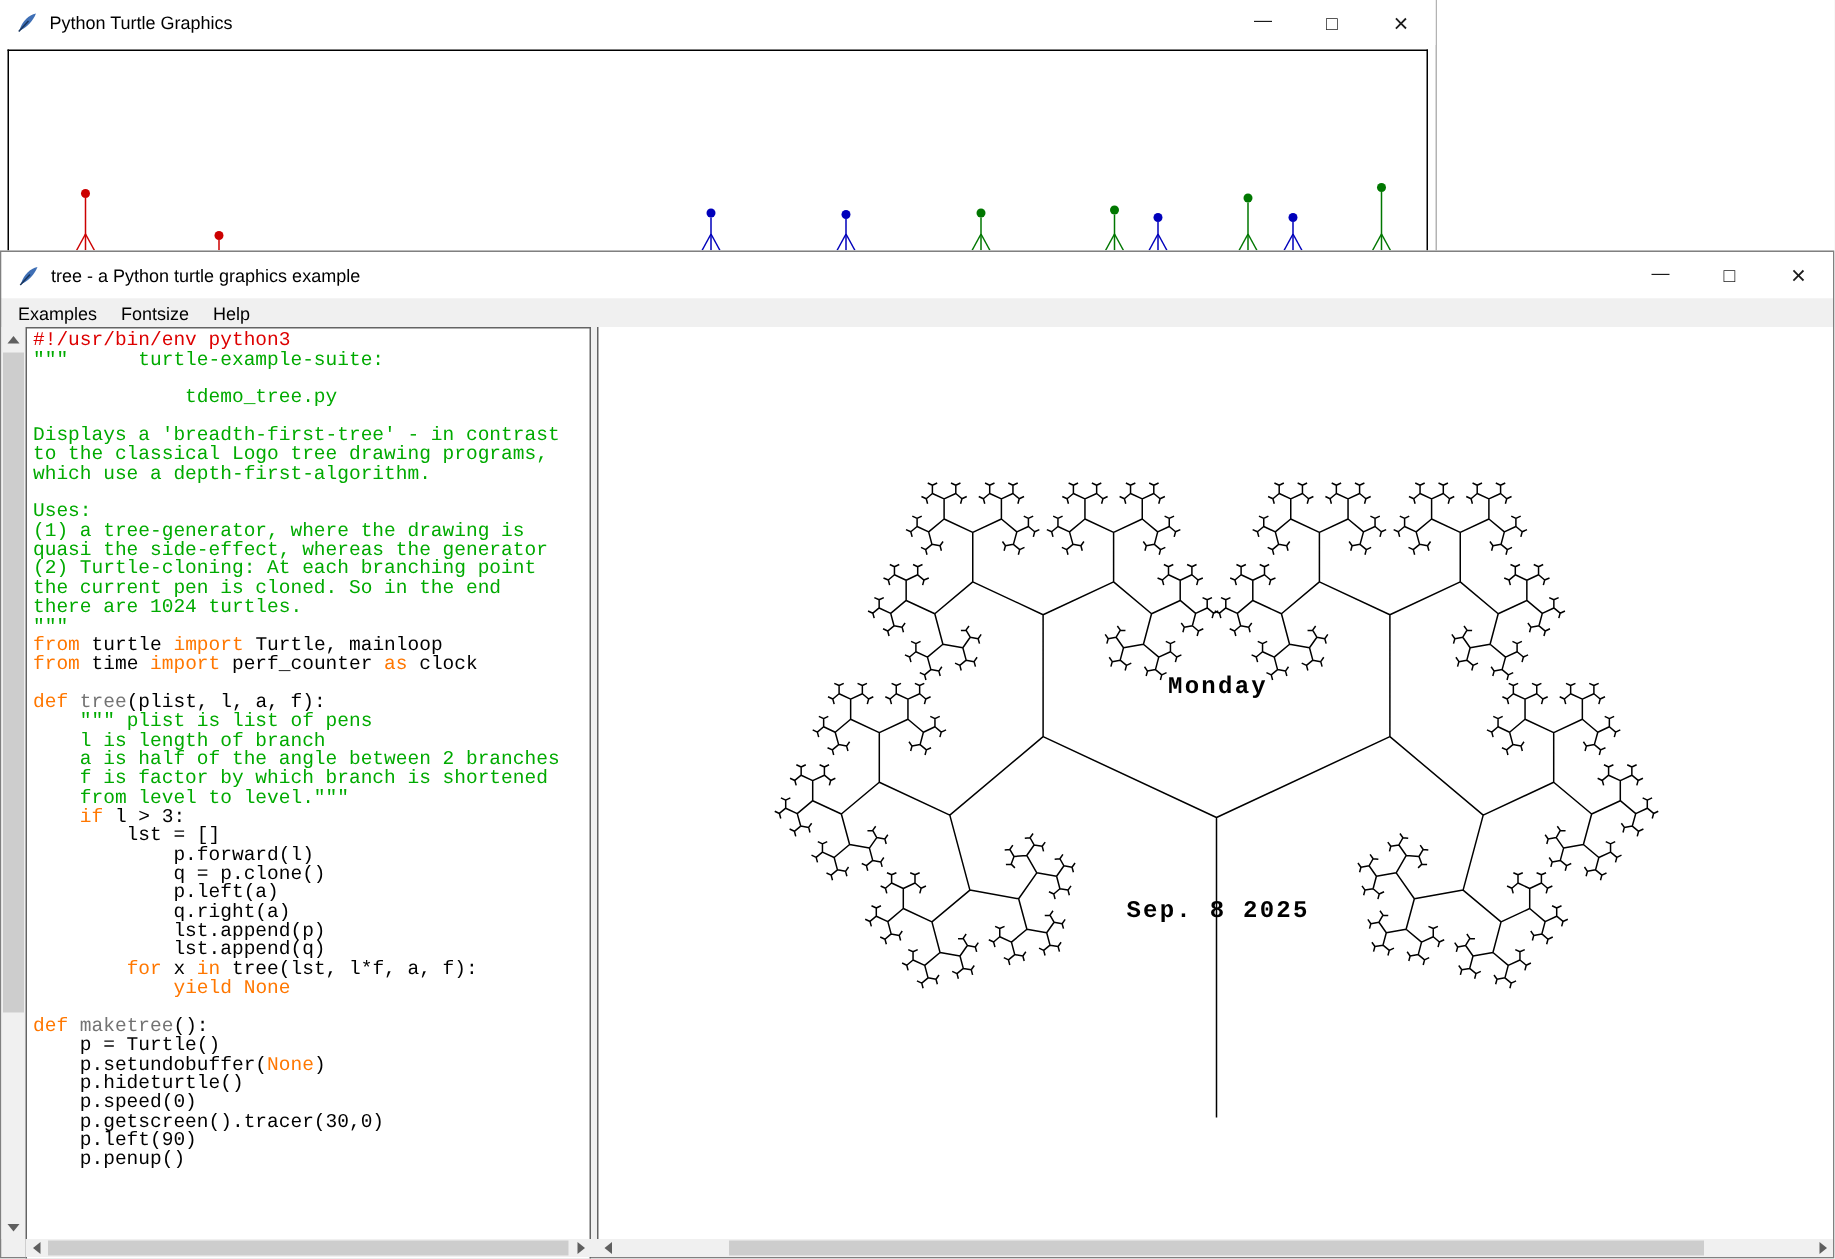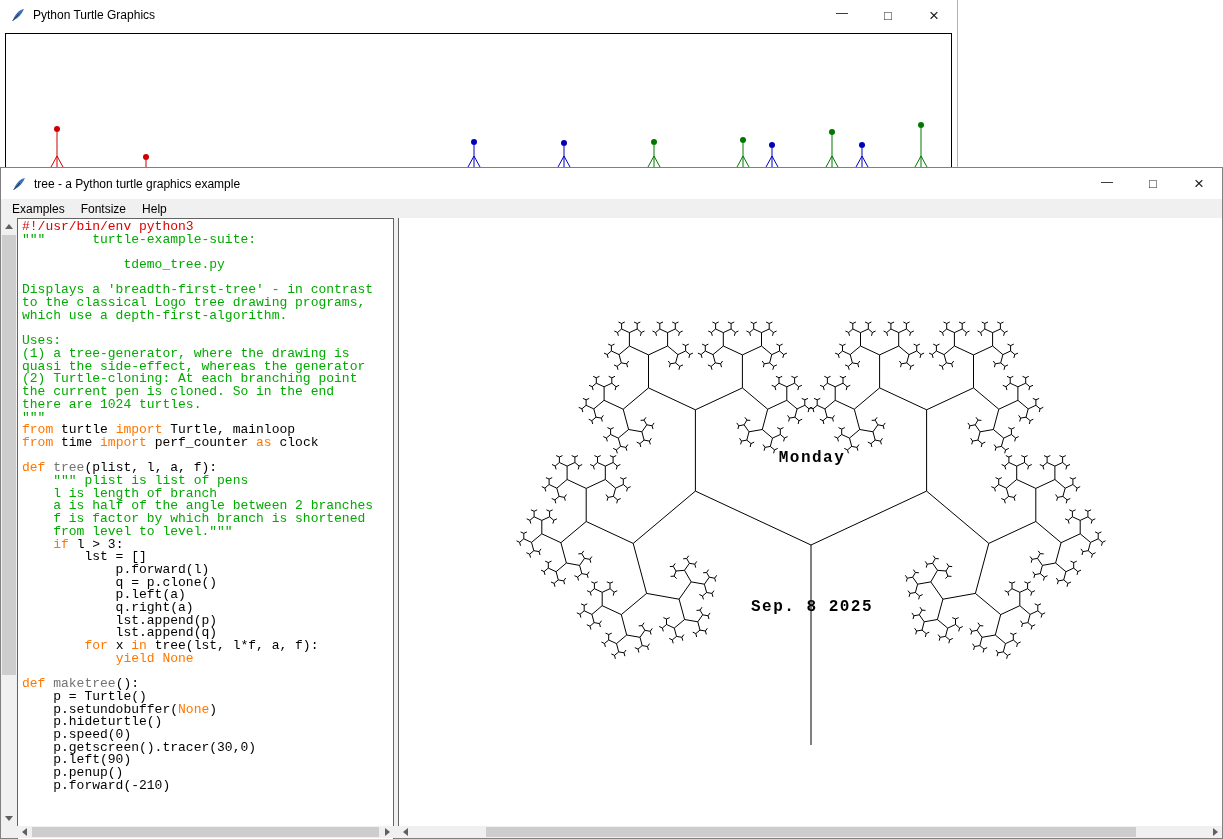--- a/index.html
+++ b/index.html
@@ -235,21 +235,20 @@
         <div class="code-line"><span class="tok-p">            </span><span class="tok-k">yield</span><span class="tok-p"> </span><span class="tok-k">None</span></div>
         <div class="code-line"></div>
         <div class="code-line"><span class="tok-k">def</span><span class="tok-p"> </span><span class="tok-d">maketree</span><span class="tok-p">():</span></div>
         <div class="code-line"><span class="tok-p">    p = Turtle()</span></div>
         <div class="code-line"><span class="tok-p">    p.setundobuffer(</span><span class="tok-k">None</span><span class="tok-p">)</span></div>
         <div class="code-line"><span class="tok-p">    p.hideturtle()</span></div>
         <div class="code-line"><span class="tok-p">    p.speed(0)</span></div>
         <div class="code-line"><span class="tok-p">    p.getscreen().tracer(30,0)</span></div>
         <div class="code-line"><span class="tok-p">    p.left(90)</span></div>
         <div class="code-line"><span class="tok-p">    p.penup()</span></div>
-        <div class="code-line"><span class="tok-p">    p.forward(-210)</span></div>
       </div>
 
     <div id="pane-sash"></div>
 
     <div id="drawing-pane">
       <svg id="tree-svg" width="824" height="608">
         <path id="tree-path" fill="none" stroke-width="1" d="M412.0 527.0L412.0 327.0M412.0 327.0L296.4 273.1M296.4 273.1L234.2 325.4M234.2 325.4L247.6 375.4M247.6 375.4L280.1 381.2M280.1 381.2L292.2 363.9M292.2 363.9L285.5 352.3M285.5 352.3L277.0 353.0M277.0 353.0L275.1 358.1M275.1 358.1L277.6 360.6M275.1 358.1L271.6 358.4M277.0 353.0L274.2 348.3M274.2 348.3L270.8 348.6M274.2 348.3L276.2 345.4M285.5 352.3L290.4 345.3M290.4 345.3L287.7 340.5M287.7 340.5L284.2 340.8M287.7 340.5L289.7 337.7M290.4 345.3L295.8 346.2M295.8 346.2L297.8 343.4M295.8 346.2L296.7 349.6M292.2 363.9L305.4 366.2M305.4 366.2L310.3 359.2M310.3 359.2L307.6 354.5M307.6 354.5L304.1 354.8M307.6 354.5L309.6 351.6M310.3 359.2L315.7 360.2M315.7 360.2L317.7 357.3M315.7 360.2L316.6 363.5M305.4 366.2L307.6 374.5M307.6 374.5L313.0 375.4M313.0 375.4L315.0 372.6M313.0 375.4L313.9 378.8M307.6 374.5L303.5 378.0M303.5 378.0L304.4 381.4M303.5 378.0L300.3 376.5M280.1 381.2L285.6 401.5M285.6 401.5L298.8 403.8M298.8 403.8L303.7 396.8M303.7 396.8L301.0 392.1M301.0 392.1L297.5 392.4M301.0 392.1L303.0 389.2M303.7 396.8L309.1 397.8M309.1 397.8L311.1 394.9M309.1 397.8L310.0 401.1M298.8 403.8L301.0 412.1M301.0 412.1L306.4 413.0M306.4 413.0L308.4 410.2M306.4 413.0L307.3 416.4M301.0 412.1L296.8 415.6M296.8 415.6L297.7 419.0M296.8 415.6L293.7 414.1M285.6 401.5L275.3 410.1M275.3 410.1L277.5 418.4M277.5 418.4L282.9 419.3M282.9 419.3L284.9 416.5M282.9 419.3L283.8 422.7M277.5 418.4L273.3 421.9M273.3 421.9L274.2 425.3M273.3 421.9L270.2 420.4M275.3 410.1L267.5 406.5M267.5 406.5L263.4 410.0M263.4 410.0L264.3 413.4M263.4 410.0L260.2 408.5M267.5 406.5L267.5 401.0M267.5 401.0L264.4 399.6M267.5 401.0L270.7 399.6M247.6 375.4L222.3 396.6M222.3 396.6L227.7 417.0M227.7 417.0L241.0 419.3M241.0 419.3L245.9 412.3M245.9 412.3L243.1 407.6M243.1 407.6L239.7 407.9M243.1 407.6L245.1 404.7M245.9 412.3L251.2 413.3M251.2 413.3L253.2 410.4M251.2 413.3L252.1 416.6M241.0 419.3L243.2 427.6M243.2 427.6L248.5 428.5M248.5 428.5L250.5 425.7M248.5 428.5L249.4 431.9M243.2 427.6L239.0 431.1M239.0 431.1L239.9 434.5M239.0 431.1L235.8 429.6M227.7 417.0L217.5 425.6M217.5 425.6L219.7 433.9M219.7 433.9L225.0 434.8M225.0 434.8L227.0 432.0M225.0 434.8L225.9 438.2M219.7 433.9L215.5 437.4M215.5 437.4L216.4 440.8M215.5 437.4L212.3 435.9M217.5 425.6L209.7 422.0M209.7 422.0L205.5 425.5M205.5 425.5L206.4 428.9M205.5 425.5L202.4 424.0M209.7 422.0L209.7 416.5M209.7 416.5L206.5 415.1M209.7 416.5L212.8 415.1M222.3 396.6L203.2 387.7M203.2 387.7L192.9 396.4M192.9 396.4L195.1 404.6M195.1 404.6L200.5 405.6M200.5 405.6L202.5 402.7M200.5 405.6L201.4 409.0M195.1 404.6L191.0 408.2M191.0 408.2L191.9 411.5M191.0 408.2L187.8 406.7M192.9 396.4L185.2 392.8M185.2 392.8L181.0 396.3M181.0 396.3L181.9 399.6M181.0 396.3L177.8 394.8M185.2 392.8L185.2 387.3M185.2 387.3L182.0 385.8M185.2 387.3L188.3 385.8M203.2 387.7L203.2 374.3M203.2 374.3L195.4 370.7M195.4 370.7L191.3 374.2M191.3 374.2L192.2 377.6M191.3 374.2L188.1 372.7M195.4 370.7L195.4 365.2M195.4 365.2L192.3 363.8M195.4 365.2L198.6 363.8M203.2 374.3L211.0 370.7M211.0 370.7L211.0 365.2M211.0 365.2L207.8 363.8M211.0 365.2L214.1 363.8M211.0 370.7L215.1 374.2M215.1 374.2L218.3 372.7M215.1 374.2L214.2 377.6M234.2 325.4L187.2 303.5M187.2 303.5L161.9 324.7M161.9 324.7L167.4 345.0M167.4 345.0L180.6 347.4M180.6 347.4L185.5 340.4M185.5 340.4L182.8 335.6M182.8 335.6L179.3 335.9M182.8 335.6L184.8 332.8M185.5 340.4L190.9 341.3M190.9 341.3L192.9 338.5M190.9 341.3L191.8 344.7M180.6 347.4L182.8 355.6M182.8 355.6L188.2 356.6M188.2 356.6L190.2 353.7M188.2 356.6L189.1 359.9M182.8 355.6L178.6 359.1M178.6 359.1L179.5 362.5M178.6 359.1L175.5 357.7M167.4 345.0L157.1 353.7M157.1 353.7L159.3 361.9M159.3 361.9L164.7 362.9M164.7 362.9L166.7 360.0M164.7 362.9L165.6 366.2M159.3 361.9L155.1 365.4M155.1 365.4L156.0 368.8M155.1 365.4L152.0 364.0M157.1 353.7L149.3 350.1M149.3 350.1L145.1 353.6M145.1 353.6L146.0 356.9M145.1 353.6L142.0 352.1M149.3 350.1L149.3 344.6M149.3 344.6L146.2 343.1M149.3 344.6L152.5 343.1M161.9 324.7L142.8 315.8M142.8 315.8L132.5 324.4M132.5 324.4L134.8 332.7M134.8 332.7L140.1 333.6M140.1 333.6L142.1 330.8M140.1 333.6L141.0 337.0M134.8 332.7L130.6 336.2M130.6 336.2L131.5 339.6M130.6 336.2L127.4 334.7M132.5 324.4L124.8 320.8M124.8 320.8L120.6 324.3M120.6 324.3L121.5 327.7M120.6 324.3L117.5 322.8M124.8 320.8L124.8 315.4M124.8 315.4L121.6 313.9M124.8 315.4L127.9 313.9M142.8 315.8L142.8 302.4M142.8 302.4L135.1 298.8M135.1 298.8L130.9 302.3M130.9 302.3L131.8 305.6M130.9 302.3L127.7 300.8M135.1 298.8L135.1 293.3M135.1 293.3L131.9 291.8M135.1 293.3L138.2 291.8M142.8 302.4L150.6 298.8M150.6 298.8L150.6 293.3M150.6 293.3L147.4 291.8M150.6 293.3L153.7 291.8M150.6 298.8L154.8 302.3M154.8 302.3L157.9 300.8M154.8 302.3L153.9 305.6M187.2 303.5L187.2 270.4M187.2 270.4L168.1 261.5M168.1 261.5L157.8 270.2M157.8 270.2L160.1 278.4M160.1 278.4L165.4 279.4M165.4 279.4L167.4 276.5M165.4 279.4L166.3 282.7M160.1 278.4L155.9 281.9M155.9 281.9L156.8 285.3M155.9 281.9L152.7 280.5M157.8 270.2L150.1 266.5M150.1 266.5L145.9 270.1M145.9 270.1L146.8 273.4M145.9 270.1L142.8 268.6M150.1 266.5L150.1 261.1M150.1 261.1L146.9 259.6M150.1 261.1L153.2 259.6M168.1 261.5L168.1 248.1M168.1 248.1L160.4 244.5M160.4 244.5L156.2 248.0M156.2 248.0L157.1 251.4M156.2 248.0L153.0 246.5M160.4 244.5L160.4 239.0M160.4 239.0L157.2 237.6M160.4 239.0L163.5 237.6M168.1 248.1L175.9 244.5M175.9 244.5L175.9 239.0M175.9 239.0L172.7 237.6M175.9 239.0L179.0 237.6M175.9 244.5L180.1 248.0M180.1 248.0L183.2 246.5M180.1 248.0L179.2 251.4M187.2 270.4L206.3 261.5M206.3 261.5L206.3 248.1M206.3 248.1L198.5 244.5M198.5 244.5L194.4 248.0M194.4 248.0L195.3 251.4M194.4 248.0L191.2 246.5M198.5 244.5L198.5 239.0M198.5 239.0L195.4 237.6M198.5 239.0L201.7 237.6M206.3 248.1L214.1 244.5M214.1 244.5L214.1 239.0M214.1 239.0L210.9 237.6M214.1 239.0L217.2 237.6M214.1 244.5L218.2 248.0M218.2 248.0L221.4 246.5M218.2 248.0L217.3 251.4M206.3 261.5L216.6 270.2M216.6 270.2L224.3 266.5M224.3 266.5L224.3 261.1M224.3 261.1L221.2 259.6M224.3 261.1L227.5 259.6M224.3 266.5L228.5 270.1M228.5 270.1L231.7 268.6M228.5 270.1L227.6 273.4M216.6 270.2L214.4 278.4M214.4 278.4L218.6 281.9M218.6 281.9L221.7 280.5M218.6 281.9L217.7 285.3M214.4 278.4L209.0 279.4M209.0 279.4L208.1 282.7M209.0 279.4L207.0 276.5M296.4 273.1L296.4 191.8M296.4 191.8L249.5 169.9M249.5 169.9L224.2 191.2M224.2 191.2L229.6 211.5M229.6 211.5L242.9 213.8M242.9 213.8L247.8 206.8M247.8 206.8L245.0 202.1M245.0 202.1L241.6 202.4M245.0 202.1L247.0 199.3M247.8 206.8L253.1 207.8M253.1 207.8L255.1 204.9M253.1 207.8L254.0 211.1M242.9 213.8L245.1 222.1M245.1 222.1L250.4 223.1M250.4 223.1L252.4 220.2M250.4 223.1L251.3 226.4M245.1 222.1L240.9 225.6M240.9 225.6L241.8 229.0M240.9 225.6L237.7 224.1M229.6 211.5L219.3 220.1M219.3 220.1L221.6 228.4M221.6 228.4L226.9 229.4M226.9 229.4L228.9 226.5M226.9 229.4L227.8 232.7M221.6 228.4L217.4 231.9M217.4 231.9L218.3 235.3M217.4 231.9L214.2 230.4M219.3 220.1L211.6 216.5M211.6 216.5L207.4 220.0M207.4 220.0L208.3 223.4M207.4 220.0L204.3 218.6M211.6 216.5L211.6 211.1M211.6 211.1L208.4 209.6M211.6 211.1L214.7 209.6M224.2 191.2L205.1 182.3M205.1 182.3L194.8 190.9M194.8 190.9L197.0 199.2M197.0 199.2L202.4 200.1M202.4 200.1L204.4 197.3M202.4 200.1L203.3 203.5M197.0 199.2L192.8 202.7M192.8 202.7L193.7 206.0M192.8 202.7L189.7 201.2M194.8 190.9L187.1 187.3M187.1 187.3L182.9 190.8M182.9 190.8L183.8 194.1M182.9 190.8L179.7 189.3M187.1 187.3L187.1 181.8M187.1 181.8L183.9 180.4M187.1 181.8L190.2 180.4M205.1 182.3L205.1 168.8M205.1 168.8L197.3 165.2M197.3 165.2L193.2 168.7M193.2 168.7L194.1 172.1M193.2 168.7L190.0 167.3M197.3 165.2L197.3 159.8M197.3 159.8L194.2 158.3M197.3 159.8L200.5 158.3M205.1 168.8L212.8 165.2M212.8 165.2L212.8 159.8M212.8 159.8L209.7 158.3M212.8 159.8L216.0 158.3M212.8 165.2L217.0 168.7M217.0 168.7L220.2 167.3M217.0 168.7L216.1 172.1M249.5 169.9L249.5 136.9M249.5 136.9L230.4 128.0M230.4 128.0L220.1 136.6M220.1 136.6L222.3 144.9M222.3 144.9L227.7 145.8M227.7 145.8L229.7 143.0M227.7 145.8L228.6 149.2M222.3 144.9L218.1 148.4M218.1 148.4L219.0 151.8M218.1 148.4L215.0 146.9M220.1 136.6L212.4 133.0M212.4 133.0L208.2 136.5M208.2 136.5L209.1 139.9M208.2 136.5L205.0 135.1M212.4 133.0L212.4 127.6M212.4 127.6L209.2 126.1M212.4 127.6L215.5 126.1M230.4 128.0L230.4 114.6M230.4 114.6L222.6 111.0M222.6 111.0L218.5 114.5M218.5 114.5L219.4 117.8M218.5 114.5L215.3 113.0M222.6 111.0L222.6 105.5M222.6 105.5L219.5 104.0M222.6 105.5L225.8 104.0M230.4 114.6L238.2 111.0M238.2 111.0L238.2 105.5M238.2 105.5L235.0 104.0M238.2 105.5L241.3 104.0M238.2 111.0L242.3 114.5M242.3 114.5L245.5 113.0M242.3 114.5L241.4 117.8M249.5 136.9L268.6 128.0M268.6 128.0L268.6 114.6M268.6 114.6L260.8 111.0M260.8 111.0L256.6 114.5M256.6 114.5L257.5 117.8M256.6 114.5L253.5 113.0M260.8 111.0L260.8 105.5M260.8 105.5L257.7 104.0M260.8 105.5L264.0 104.0M268.6 114.6L276.3 111.0M276.3 111.0L276.3 105.5M276.3 105.5L273.2 104.0M276.3 105.5L279.5 104.0M276.3 111.0L280.5 114.5M280.5 114.5L283.7 113.0M280.5 114.5L279.6 117.8M268.6 128.0L278.9 136.6M278.9 136.6L286.6 133.0M286.6 133.0L286.6 127.6M286.6 127.6L283.5 126.1M286.6 127.6L289.8 126.1M286.6 133.0L290.8 136.5M290.8 136.5L293.9 135.1M290.8 136.5L289.9 139.9M278.9 136.6L276.6 144.9M276.6 144.9L280.8 148.4M280.8 148.4L284.0 146.9M280.8 148.4L279.9 151.8M276.6 144.9L271.3 145.8M271.3 145.8L270.4 149.2M271.3 145.8L269.3 143.0M296.4 191.8L343.4 169.9M343.4 169.9L343.4 136.9M343.4 136.9L324.3 128.0M324.3 128.0L314.0 136.6M314.0 136.6L316.3 144.9M316.3 144.9L321.6 145.8M321.6 145.8L323.6 143.0M321.6 145.8L322.5 149.2M316.3 144.9L312.1 148.4M312.1 148.4L313.0 151.8M312.1 148.4L308.9 146.9M314.0 136.6L306.3 133.0M306.3 133.0L302.1 136.5M302.1 136.5L303.0 139.9M302.1 136.5L298.9 135.1M306.3 133.0L306.3 127.6M306.3 127.6L303.1 126.1M306.3 127.6L309.4 126.1M324.3 128.0L324.3 114.6M324.3 114.6L316.6 111.0M316.6 111.0L312.4 114.5M312.4 114.5L313.3 117.8M312.4 114.5L309.2 113.0M316.6 111.0L316.6 105.5M316.6 105.5L313.4 104.0M316.6 105.5L319.7 104.0M324.3 114.6L332.1 111.0M332.1 111.0L332.1 105.5M332.1 105.5L328.9 104.0M332.1 105.5L335.2 104.0M332.1 111.0L336.3 114.5M336.3 114.5L339.4 113.0M336.3 114.5L335.4 117.8M343.4 136.9L362.5 128.0M362.5 128.0L362.5 114.6M362.5 114.6L354.7 111.0M354.7 111.0L350.6 114.5M350.6 114.5L351.5 117.8M350.6 114.5L347.4 113.0M354.7 111.0L354.7 105.5M354.7 105.5L351.6 104.0M354.7 105.5L357.9 104.0M362.5 114.6L370.2 111.0M370.2 111.0L370.2 105.5M370.2 105.5L367.1 104.0M370.2 105.5L373.4 104.0M370.2 111.0L374.4 114.5M374.4 114.5L377.6 113.0M374.4 114.5L373.5 117.8M362.5 128.0L372.8 136.6M372.8 136.6L380.5 133.0M380.5 133.0L380.5 127.6M380.5 127.6L377.4 126.1M380.5 127.6L383.7 126.1M380.5 133.0L384.7 136.5M384.7 136.5L387.9 135.1M384.7 136.5L383.8 139.9M372.8 136.6L370.6 144.9M370.6 144.9L374.7 148.4M374.7 148.4L377.9 146.9M374.7 148.4L373.8 151.8M370.6 144.9L365.2 145.8M365.2 145.8L364.3 149.2M365.2 145.8L363.2 143.0M343.4 169.9L368.7 191.2M368.7 191.2L387.8 182.3M387.8 182.3L387.8 168.8M387.8 168.8L380.0 165.2M380.0 165.2L375.9 168.7M375.9 168.7L376.8 172.1M375.9 168.7L372.7 167.3M380.0 165.2L380.0 159.8M380.0 159.8L376.9 158.3M380.0 159.8L383.2 158.3M387.8 168.8L395.6 165.2M395.6 165.2L395.6 159.8M395.6 159.8L392.4 158.3M395.6 159.8L398.7 158.3M395.6 165.2L399.7 168.7M399.7 168.7L402.9 167.3M399.7 168.7L398.8 172.1M387.8 182.3L398.1 190.9M398.1 190.9L405.8 187.3M405.8 187.3L405.8 181.8M405.8 181.8L402.7 180.4M405.8 181.8L409.0 180.4M405.8 187.3L410.0 190.8M410.0 190.8L413.2 189.3M410.0 190.8L409.1 194.1M398.1 190.9L395.9 199.2M395.9 199.2L400.0 202.7M400.0 202.7L403.2 201.2M400.0 202.7L399.1 206.0M395.9 199.2L390.5 200.1M390.5 200.1L389.6 203.5M390.5 200.1L388.5 197.3M368.7 191.2L363.3 211.5M363.3 211.5L373.5 220.1M373.5 220.1L381.3 216.5M381.3 216.5L381.3 211.1M381.3 211.1L378.2 209.6M381.3 211.1L384.5 209.6M381.3 216.5L385.5 220.0M385.5 220.0L388.6 218.6M385.5 220.0L384.6 223.4M373.5 220.1L371.3 228.4M371.3 228.4L375.5 231.9M375.5 231.9L378.7 230.4M375.5 231.9L374.6 235.3M371.3 228.4L366.0 229.4M366.0 229.4L365.1 232.7M366.0 229.4L364.0 226.5M363.3 211.5L350.0 213.8M350.0 213.8L347.8 222.1M347.8 222.1L352.0 225.6M352.0 225.6L355.2 224.1M352.0 225.6L351.1 229.0M347.8 222.1L342.5 223.1M342.5 223.1L341.6 226.4M342.5 223.1L340.5 220.2M350.0 213.8L345.1 206.8M345.1 206.8L339.8 207.8M339.8 207.8L338.9 211.1M339.8 207.8L337.8 204.9M345.1 206.8L347.9 202.1M347.9 202.1L345.9 199.3M347.9 202.1L351.3 202.4M412.0 327.0L527.6 273.1M527.6 273.1L527.6 191.8M527.6 191.8L480.6 169.9M480.6 169.9L455.3 191.2M455.3 191.2L460.7 211.5M460.7 211.5L474.0 213.8M474.0 213.8L478.9 206.8M478.9 206.8L476.1 202.1M476.1 202.1L472.7 202.4M476.1 202.1L478.1 199.3M478.9 206.8L484.2 207.8M484.2 207.8L486.2 204.9M484.2 207.8L485.1 211.1M474.0 213.8L476.2 222.1M476.2 222.1L481.5 223.1M481.5 223.1L483.5 220.2M481.5 223.1L482.4 226.4M476.2 222.1L472.0 225.6M472.0 225.6L472.9 229.0M472.0 225.6L468.8 224.1M460.7 211.5L450.5 220.1M450.5 220.1L452.7 228.4M452.7 228.4L458.0 229.4M458.0 229.4L460.0 226.5M458.0 229.4L458.9 232.7M452.7 228.4L448.5 231.9M448.5 231.9L449.4 235.3M448.5 231.9L445.3 230.4M450.5 220.1L442.7 216.5M442.7 216.5L438.5 220.0M438.5 220.0L439.4 223.4M438.5 220.0L435.4 218.6M442.7 216.5L442.7 211.1M442.7 211.1L439.5 209.6M442.7 211.1L445.8 209.6M455.3 191.2L436.2 182.3M436.2 182.3L425.9 190.9M425.9 190.9L428.1 199.2M428.1 199.2L433.5 200.1M433.5 200.1L435.5 197.3M433.5 200.1L434.4 203.5M428.1 199.2L424.0 202.7M424.0 202.7L424.9 206.0M424.0 202.7L420.8 201.2M425.9 190.9L418.2 187.3M418.2 187.3L414.0 190.8M414.0 190.8L414.9 194.1M414.0 190.8L410.8 189.3M418.2 187.3L418.2 181.8M418.2 181.8L415.0 180.4M418.2 181.8L421.3 180.4M436.2 182.3L436.2 168.8M436.2 168.8L428.4 165.2M428.4 165.2L424.3 168.7M424.3 168.7L425.2 172.1M424.3 168.7L421.1 167.3M428.4 165.2L428.4 159.8M428.4 159.8L425.3 158.3M428.4 159.8L431.6 158.3M436.2 168.8L444.0 165.2M444.0 165.2L444.0 159.8M444.0 159.8L440.8 158.3M444.0 159.8L447.1 158.3M444.0 165.2L448.1 168.7M448.1 168.7L451.3 167.3M448.1 168.7L447.2 172.1M480.6 169.9L480.6 136.9M480.6 136.9L461.5 128.0M461.5 128.0L451.2 136.6M451.2 136.6L453.4 144.9M453.4 144.9L458.8 145.8M458.8 145.8L460.8 143.0M458.8 145.8L459.7 149.2M453.4 144.9L449.3 148.4M449.3 148.4L450.2 151.8M449.3 148.4L446.1 146.9M451.2 136.6L443.5 133.0M443.5 133.0L439.3 136.5M439.3 136.5L440.2 139.9M439.3 136.5L436.1 135.1M443.5 133.0L443.5 127.6M443.5 127.6L440.3 126.1M443.5 127.6L446.6 126.1M461.5 128.0L461.5 114.6M461.5 114.6L453.8 111.0M453.8 111.0L449.6 114.5M449.6 114.5L450.5 117.8M449.6 114.5L446.4 113.0M453.8 111.0L453.8 105.5M453.8 105.5L450.6 104.0M453.8 105.5L456.9 104.0M461.5 114.6L469.3 111.0M469.3 111.0L469.3 105.5M469.3 105.5L466.1 104.0M469.3 105.5L472.4 104.0M469.3 111.0L473.4 114.5M473.4 114.5L476.6 113.0M473.4 114.5L472.5 117.8M480.6 136.9L499.7 128.0M499.7 128.0L499.7 114.6M499.7 114.6L491.9 111.0M491.9 111.0L487.7 114.5M487.7 114.5L488.6 117.8M487.7 114.5L484.6 113.0M491.9 111.0L491.9 105.5M491.9 105.5L488.8 104.0M491.9 105.5L495.1 104.0M499.7 114.6L507.4 111.0M507.4 111.0L507.4 105.5M507.4 105.5L504.3 104.0M507.4 105.5L510.6 104.0M507.4 111.0L511.6 114.5M511.6 114.5L514.8 113.0M511.6 114.5L510.7 117.8M499.7 128.0L510.0 136.6M510.0 136.6L517.7 133.0M517.7 133.0L517.7 127.6M517.7 127.6L514.6 126.1M517.7 127.6L520.9 126.1M517.7 133.0L521.9 136.5M521.9 136.5L525.1 135.1M521.9 136.5L521.0 139.9M510.0 136.6L507.7 144.9M507.7 144.9L511.9 148.4M511.9 148.4L515.1 146.9M511.9 148.4L511.0 151.8M507.7 144.9L502.4 145.8M502.4 145.8L501.5 149.2M502.4 145.8L500.4 143.0M527.6 191.8L574.5 169.9M574.5 169.9L574.5 136.9M574.5 136.9L555.4 128.0M555.4 128.0L545.1 136.6M545.1 136.6L547.4 144.9M547.4 144.9L552.7 145.8M552.7 145.8L554.7 143.0M552.7 145.8L553.6 149.2M547.4 144.9L543.2 148.4M543.2 148.4L544.1 151.8M543.2 148.4L540.0 146.9M545.1 136.6L537.4 133.0M537.4 133.0L533.2 136.5M533.2 136.5L534.1 139.9M533.2 136.5L530.1 135.1M537.4 133.0L537.4 127.6M537.4 127.6L534.2 126.1M537.4 127.6L540.5 126.1M555.4 128.0L555.4 114.6M555.4 114.6L547.7 111.0M547.7 111.0L543.5 114.5M543.5 114.5L544.4 117.8M543.5 114.5L540.3 113.0M547.7 111.0L547.7 105.5M547.7 105.5L544.5 104.0M547.7 105.5L550.8 104.0M555.4 114.6L563.2 111.0M563.2 111.0L563.2 105.5M563.2 105.5L560.0 104.0M563.2 105.5L566.3 104.0M563.2 111.0L567.4 114.5M567.4 114.5L570.5 113.0M567.4 114.5L566.5 117.8M574.5 136.9L593.6 128.0M593.6 128.0L593.6 114.6M593.6 114.6L585.8 111.0M585.8 111.0L581.7 114.5M581.7 114.5L582.6 117.8M581.7 114.5L578.5 113.0M585.8 111.0L585.8 105.5M585.8 105.5L582.7 104.0M585.8 105.5L589.0 104.0M593.6 114.6L601.4 111.0M601.4 111.0L601.4 105.5M601.4 105.5L598.2 104.0M601.4 105.5L604.5 104.0M601.4 111.0L605.5 114.5M605.5 114.5L608.7 113.0M605.5 114.5L604.6 117.8M593.6 128.0L603.9 136.6M603.9 136.6L611.6 133.0M611.6 133.0L611.6 127.6M611.6 127.6L608.5 126.1M611.6 127.6L614.8 126.1M611.6 133.0L615.8 136.5M615.8 136.5L619.0 135.1M615.8 136.5L614.9 139.9M603.9 136.6L601.7 144.9M601.7 144.9L605.9 148.4M605.9 148.4L609.0 146.9M605.9 148.4L605.0 151.8M601.7 144.9L596.3 145.8M596.3 145.8L595.4 149.2M596.3 145.8L594.3 143.0M574.5 169.9L599.8 191.2M599.8 191.2L618.9 182.3M618.9 182.3L618.9 168.8M618.9 168.8L611.2 165.2M611.2 165.2L607.0 168.7M607.0 168.7L607.9 172.1M607.0 168.7L603.8 167.3M611.2 165.2L611.2 159.8M611.2 159.8L608.0 158.3M611.2 159.8L614.3 158.3M618.9 168.8L626.7 165.2M626.7 165.2L626.7 159.8M626.7 159.8L623.5 158.3M626.7 159.8L629.8 158.3M626.7 165.2L630.8 168.7M630.8 168.7L634.0 167.3M630.8 168.7L629.9 172.1M618.9 182.3L629.2 190.9M629.2 190.9L636.9 187.3M636.9 187.3L636.9 181.8M636.9 181.8L633.8 180.4M636.9 181.8L640.1 180.4M636.9 187.3L641.1 190.8M641.1 190.8L644.3 189.3M641.1 190.8L640.2 194.1M629.2 190.9L627.0 199.2M627.0 199.2L631.2 202.7M631.2 202.7L634.3 201.2M631.2 202.7L630.3 206.0M627.0 199.2L621.6 200.1M621.6 200.1L620.7 203.5M621.6 200.1L619.6 197.3M599.8 191.2L594.4 211.5M594.4 211.5L604.7 220.1M604.7 220.1L612.4 216.5M612.4 216.5L612.4 211.1M612.4 211.1L609.3 209.6M612.4 211.1L615.6 209.6M612.4 216.5L616.6 220.0M616.6 220.0L619.7 218.6M616.6 220.0L615.7 223.4M604.7 220.1L602.4 228.4M602.4 228.4L606.6 231.9M606.6 231.9L609.8 230.4M606.6 231.9L605.7 235.3M602.4 228.4L597.1 229.4M597.1 229.4L596.2 232.7M597.1 229.4L595.1 226.5M594.4 211.5L581.1 213.8M581.1 213.8L578.9 222.1M578.9 222.1L583.1 225.6M583.1 225.6L586.3 224.1M583.1 225.6L582.2 229.0M578.9 222.1L573.6 223.1M573.6 223.1L572.7 226.4M573.6 223.1L571.6 220.2M581.1 213.8L576.2 206.8M576.2 206.8L570.9 207.8M570.9 207.8L570.0 211.1M570.9 207.8L568.9 204.9M576.2 206.8L579.0 202.1M579.0 202.1L577.0 199.3M579.0 202.1L582.4 202.4M527.6 273.1L589.8 325.4M589.8 325.4L636.8 303.5M636.8 303.5L636.8 270.4M636.8 270.4L617.7 261.5M617.7 261.5L607.4 270.2M607.4 270.2L609.6 278.4M609.6 278.4L615.0 279.4M615.0 279.4L617.0 276.5M615.0 279.4L615.9 282.7M609.6 278.4L605.4 281.9M605.4 281.9L606.3 285.3M605.4 281.9L602.3 280.5M607.4 270.2L599.7 266.5M599.7 266.5L595.5 270.1M595.5 270.1L596.4 273.4M595.5 270.1L592.3 268.6M599.7 266.5L599.7 261.1M599.7 261.1L596.5 259.6M599.7 261.1L602.8 259.6M617.7 261.5L617.7 248.1M617.7 248.1L609.9 244.5M609.9 244.5L605.8 248.0M605.8 248.0L606.7 251.4M605.8 248.0L602.6 246.5M609.9 244.5L609.9 239.0M609.9 239.0L606.8 237.6M609.9 239.0L613.1 237.6M617.7 248.1L625.5 244.5M625.5 244.5L625.5 239.0M625.5 239.0L622.3 237.6M625.5 239.0L628.6 237.6M625.5 244.5L629.6 248.0M629.6 248.0L632.8 246.5M629.6 248.0L628.7 251.4M636.8 270.4L655.9 261.5M655.9 261.5L655.9 248.1M655.9 248.1L648.1 244.5M648.1 244.5L643.9 248.0M643.9 248.0L644.8 251.4M643.9 248.0L640.8 246.5M648.1 244.5L648.1 239.0M648.1 239.0L645.0 237.6M648.1 239.0L651.3 237.6M655.9 248.1L663.6 244.5M663.6 244.5L663.6 239.0M663.6 239.0L660.5 237.6M663.6 239.0L666.8 237.6M663.6 244.5L667.8 248.0M667.8 248.0L671.0 246.5M667.8 248.0L666.9 251.4M655.9 261.5L666.2 270.2M666.2 270.2L673.9 266.5M673.9 266.5L673.9 261.1M673.9 261.1L670.8 259.6M673.9 261.1L677.1 259.6M673.9 266.5L678.1 270.1M678.1 270.1L681.2 268.6M678.1 270.1L677.2 273.4M666.2 270.2L663.9 278.4M663.9 278.4L668.1 281.9M668.1 281.9L671.3 280.5M668.1 281.9L667.2 285.3M663.9 278.4L658.6 279.4M658.6 279.4L657.7 282.7M658.6 279.4L656.6 276.5M636.8 303.5L662.1 324.7M662.1 324.7L681.2 315.8M681.2 315.8L681.2 302.4M681.2 302.4L673.4 298.8M673.4 298.8L669.2 302.3M669.2 302.3L670.1 305.6M669.2 302.3L666.1 300.8M673.4 298.8L673.4 293.3M673.4 293.3L670.3 291.8M673.4 293.3L676.6 291.8M681.2 302.4L688.9 298.8M688.9 298.8L688.9 293.3M688.9 293.3L685.8 291.8M688.9 293.3L692.1 291.8M688.9 298.8L693.1 302.3M693.1 302.3L696.3 300.8M693.1 302.3L692.2 305.6M681.2 315.8L691.5 324.4M691.5 324.4L699.2 320.8M699.2 320.8L699.2 315.4M699.2 315.4L696.1 313.9M699.2 315.4L702.4 313.9M699.2 320.8L703.4 324.3M703.4 324.3L706.5 322.8M703.4 324.3L702.5 327.7M691.5 324.4L689.2 332.7M689.2 332.7L693.4 336.2M693.4 336.2L696.6 334.7M693.4 336.2L692.5 339.6M689.2 332.7L683.9 333.6M683.9 333.6L683.0 337.0M683.9 333.6L681.9 330.8M662.1 324.7L656.6 345.0M656.6 345.0L666.9 353.7M666.9 353.7L674.7 350.1M674.7 350.1L674.7 344.6M674.7 344.6L671.5 343.1M674.7 344.6L677.8 343.1M674.7 350.1L678.9 353.6M678.9 353.6L682.0 352.1M678.9 353.6L678.0 356.9M666.9 353.7L664.7 361.9M664.7 361.9L668.9 365.4M668.9 365.4L672.0 364.0M668.9 365.4L668.0 368.8M664.7 361.9L659.3 362.9M659.3 362.9L658.4 366.2M659.3 362.9L657.3 360.0M656.6 345.0L643.4 347.4M643.4 347.4L641.2 355.6M641.2 355.6L645.4 359.1M645.4 359.1L648.5 357.7M645.4 359.1L644.5 362.5M641.2 355.6L635.8 356.6M635.8 356.6L634.9 359.9M635.8 356.6L633.8 353.7M643.4 347.4L638.5 340.4M638.5 340.4L633.1 341.3M633.1 341.3L632.2 344.7M633.1 341.3L631.1 338.5M638.5 340.4L641.2 335.6M641.2 335.6L639.2 332.8M641.2 335.6L644.7 335.9M589.8 325.4L576.4 375.4M576.4 375.4L601.7 396.6M601.7 396.6L620.8 387.7M620.8 387.7L620.8 374.3M620.8 374.3L613.0 370.7M613.0 370.7L608.9 374.2M608.9 374.2L609.8 377.6M608.9 374.2L605.7 372.7M613.0 370.7L613.0 365.2M613.0 365.2L609.9 363.8M613.0 365.2L616.2 363.8M620.8 374.3L628.6 370.7M628.6 370.7L628.6 365.2M628.6 365.2L625.4 363.8M628.6 365.2L631.7 363.8M628.6 370.7L632.7 374.2M632.7 374.2L635.9 372.7M632.7 374.2L631.8 377.6M620.8 387.7L631.1 396.4M631.1 396.4L638.8 392.8M638.8 392.8L638.8 387.3M638.8 387.3L635.7 385.8M638.8 387.3L642.0 385.8M638.8 392.8L643.0 396.3M643.0 396.3L646.2 394.8M643.0 396.3L642.1 399.6M631.1 396.4L628.9 404.6M628.9 404.6L633.0 408.2M633.0 408.2L636.2 406.7M633.0 408.2L632.1 411.5M628.9 404.6L623.5 405.6M623.5 405.6L622.6 409.0M623.5 405.6L621.5 402.7M601.7 396.6L596.3 417.0M596.3 417.0L606.5 425.6M606.5 425.6L614.3 422.0M614.3 422.0L614.3 416.5M614.3 416.5L611.2 415.1M614.3 416.5L617.5 415.1M614.3 422.0L618.5 425.5M618.5 425.5L621.6 424.0M618.5 425.5L617.6 428.9M606.5 425.6L604.3 433.9M604.3 433.9L608.5 437.4M608.5 437.4L611.7 435.9M608.5 437.4L607.6 440.8M604.3 433.9L599.0 434.8M599.0 434.8L598.1 438.2M599.0 434.8L597.0 432.0M596.3 417.0L583.0 419.3M583.0 419.3L580.8 427.6M580.8 427.6L585.0 431.1M585.0 431.1L588.2 429.6M585.0 431.1L584.1 434.5M580.8 427.6L575.5 428.5M575.5 428.5L574.6 431.9M575.5 428.5L573.5 425.7M583.0 419.3L578.1 412.3M578.1 412.3L572.8 413.3M572.8 413.3L571.9 416.6M572.8 413.3L570.8 410.4M578.1 412.3L580.9 407.6M580.9 407.6L578.9 404.7M580.9 407.6L584.3 407.9M576.4 375.4L543.9 381.2M543.9 381.2L538.4 401.5M538.4 401.5L548.7 410.1M548.7 410.1L556.5 406.5M556.5 406.5L556.5 401.0M556.5 401.0L553.3 399.6M556.5 401.0L559.6 399.6M556.5 406.5L560.6 410.0M560.6 410.0L563.8 408.5M560.6 410.0L559.7 413.4M548.7 410.1L546.5 418.4M546.5 418.4L550.7 421.9M550.7 421.9L553.8 420.4M550.7 421.9L549.8 425.3M546.5 418.4L541.1 419.3M541.1 419.3L540.2 422.7M541.1 419.3L539.1 416.5M538.4 401.5L525.2 403.8M525.2 403.8L523.0 412.1M523.0 412.1L527.2 415.6M527.2 415.6L530.3 414.1M527.2 415.6L526.3 419.0M523.0 412.1L517.6 413.0M517.6 413.0L516.7 416.4M517.6 413.0L515.6 410.2M525.2 403.8L520.3 396.8M520.3 396.8L514.9 397.8M514.9 397.8L514.0 401.1M514.9 397.8L512.9 394.9M520.3 396.8L523.0 392.1M523.0 392.1L521.0 389.2M523.0 392.1L526.5 392.4M543.9 381.2L531.8 363.9M531.8 363.9L518.6 366.2M518.6 366.2L516.4 374.5M516.4 374.5L520.5 378.0M520.5 378.0L523.7 376.5M520.5 378.0L519.6 381.4M516.4 374.5L511.0 375.4M511.0 375.4L510.1 378.8M511.0 375.4L509.0 372.6M518.6 366.2L513.7 359.2M513.7 359.2L508.3 360.2M508.3 360.2L507.4 363.5M508.3 360.2L506.3 357.3M513.7 359.2L516.4 354.5M516.4 354.5L514.4 351.6M516.4 354.5L519.9 354.8M531.8 363.9L538.5 352.3M538.5 352.3L533.6 345.3M533.6 345.3L528.2 346.2M528.2 346.2L527.3 349.6M528.2 346.2L526.2 343.4M533.6 345.3L536.3 340.5M536.3 340.5L534.3 337.7M536.3 340.5L539.8 340.8M538.5 352.3L547.0 353.0M547.0 353.0L549.8 348.3M549.8 348.3L547.8 345.4M549.8 348.3L553.2 348.6M547.0 353.0L548.9 358.1M548.9 358.1L552.4 358.4M548.9 358.1L546.4 360.6" stroke="#000000"></path>
       </svg>
     <div class="canvas-label" style="left: 413px; top: 240px;">Monday</div>
         <div class="canvas-label" style="left: 413px; top: 389px;">Sep. 8 2025</div>

